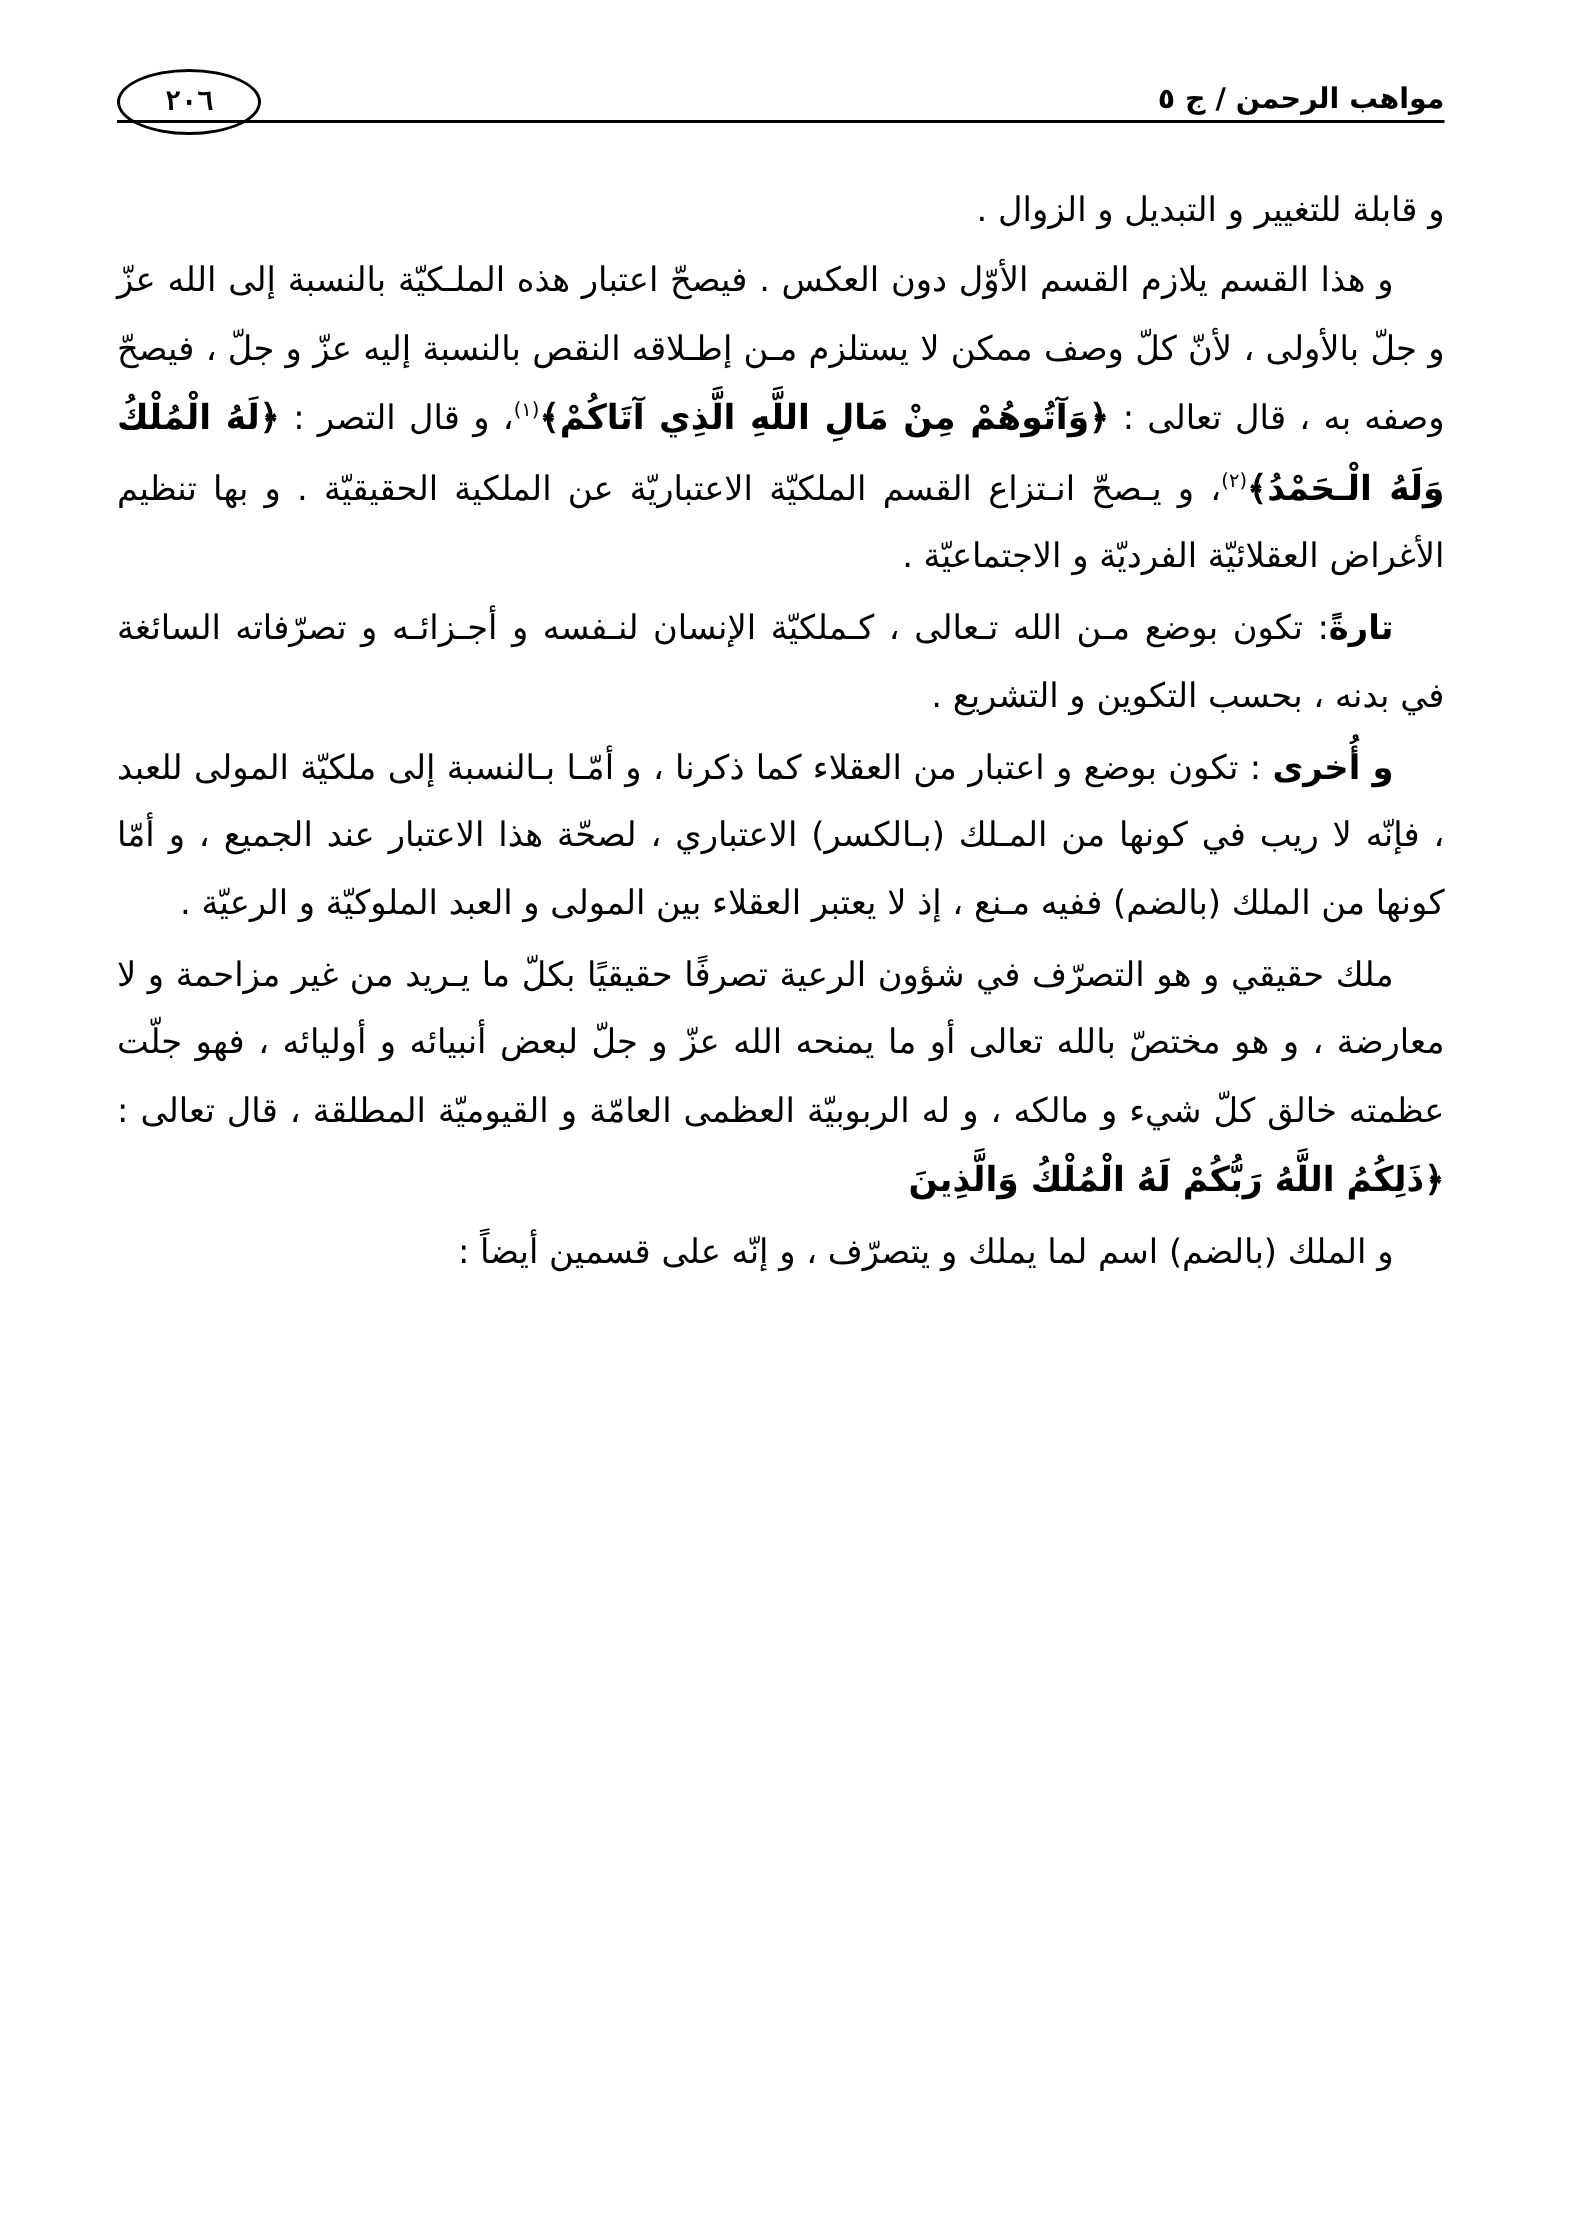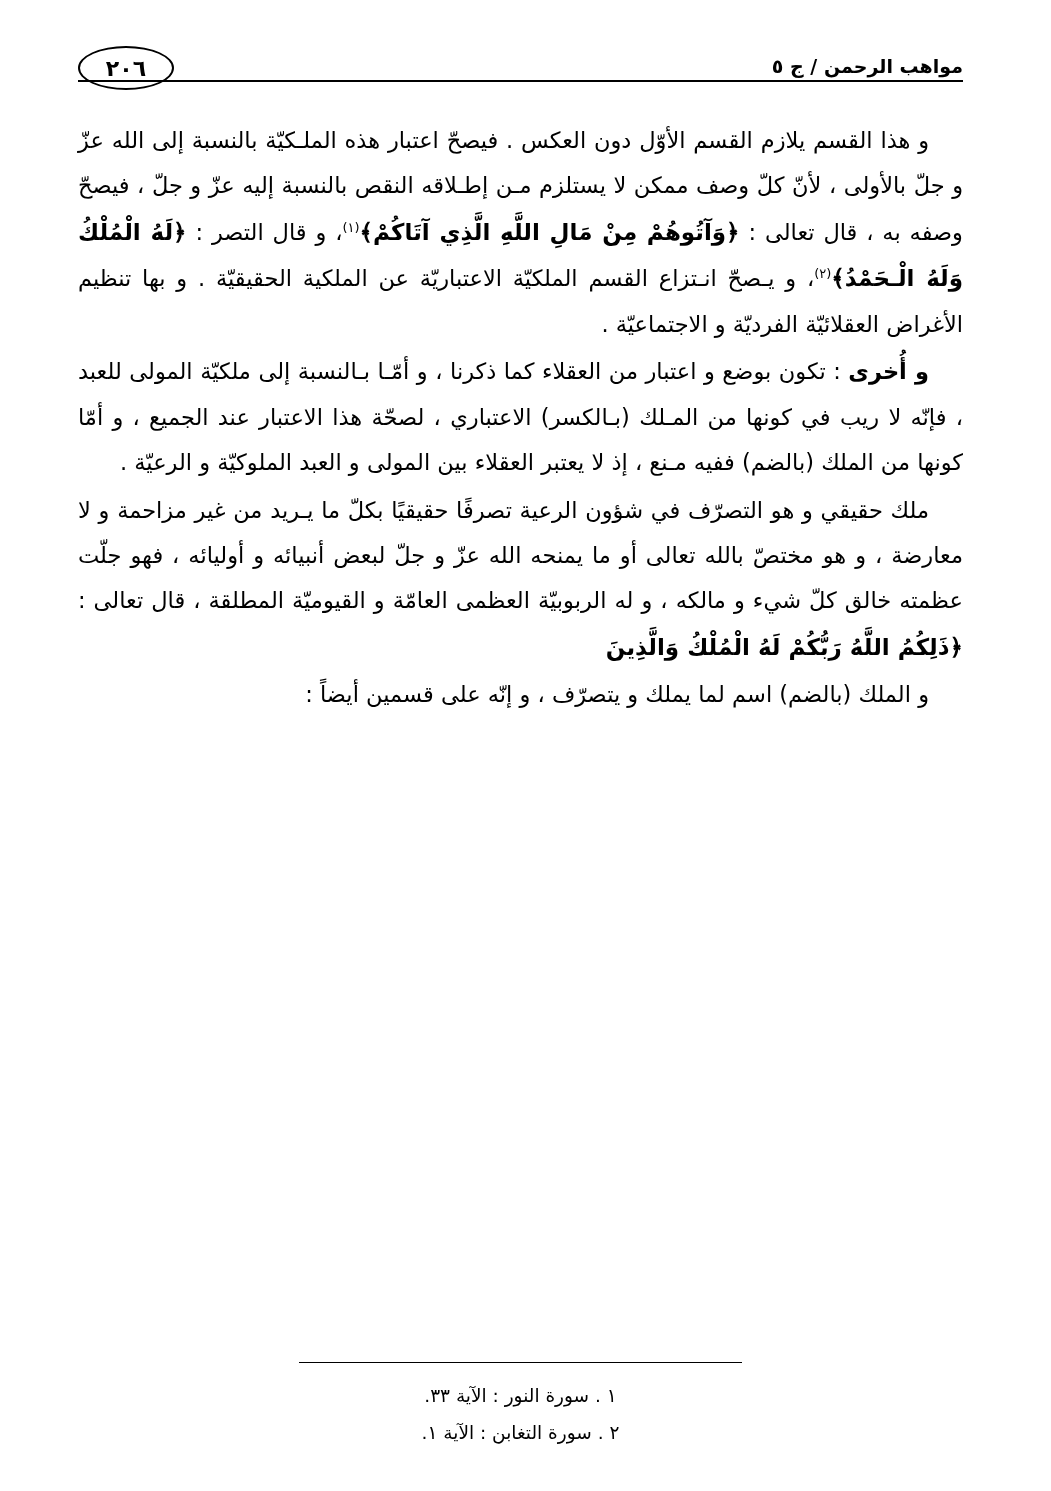--- a/index.html
+++ b/index.html
@@ -49,23 +49,24 @@
   }
   .page-number-oval {
     position: absolute;
     inset: 0;
     border: 2px solid #000;
     border-radius: 50%;
     box-sizing: border-box;
   }
   .page-number {
     position: relative;
-    font-size: 22px;
+    font-size: 18px;
     font-weight: bold;
     letter-spacing: 1px;
+    font-family: Liberation Mono, monospace;
   }
   .header-rule {
     border-bottom: 2px solid #000;
     margin-top: -14px;
     margin-bottom: 36px;
   }
 
   
   .body-text {
     direction: rtl;
@@ -128,35 +129,32 @@
     <div class="header-title">مواهب الرحمن / ج ٥</div>
     <div class="page-number-wrap">
       <div class="page-number-oval"></div>
       <div class="page-number">٢٠٦</div>
     </div>
   </div>
   <div class="header-rule"></div>
 
   <div class="body-text">
 
+    <p class="no-indent">و قابلة للتغيير و التبديل و الزوال .</p>
 
     <p><span>و هذا القسم يلازم القسم الأوّل دون العكس . فيصحّ اعتبار هذه الملـكيّة بالنسبة إلى الله عزّ و جلّ بالأولى ، لأنّ كلّ وصف ممكن لا يستلزم مـن إطـلاقه النقص بالنسبة إليه عزّ و جلّ ، فيصحّ وصفه به ، قال تعالى :</span>
       <span class="quran">﴿وَآتُوهُمْ مِنْ مَالِ اللَّهِ الَّذِي آتَاكُمْ﴾</span><sup class="fn">(١)</sup><span>، و قال التصر :</span>
       <span class="quran">﴿لَهُ الْمُلْكُ وَلَهُ الْـحَمْدُ﴾</span><sup class="fn">(٢)</sup><span>، و يـصحّ انـتزاع القسم الملكيّة الاعتباريّة عن الملكية الحقيقيّة . و بها تنظيم الأغراض العقلائيّة الفرديّة و الاجتماعيّة .</span>
     </p>
 
 
+    <p><span class="lead">تارةً</span><span>: تكون بوضع مـن الله تـعالى ، كـملكيّة الإنسان لنـفسه و أجـزائـه و تصرّفاته السائغة في بدنه ، بحسب التكوين و التشريع .</span></p>
 
     <p><span class="lead">و أُخرى</span><span> : تكون بوضع و اعتبار من العقلاء كما ذكرنا ، و أمّـا بـالنسبة إلى ملكيّة المولى للعبد ، فإنّه لا ريب في كونها من المـلك (بـالكسر) الاعتباري ، لصحّة هذا الاعتبار عند الجميع ، و أمّا كونها من الملك (بالضم) ففيه مـنع ، إذ لا يعتبر العقلاء بين المولى و العبد الملوكيّة و الرعيّة .</span></p>
 
     <p><span>ملك حقيقي و هو التصرّف في شؤون الرعية تصرفًا حقيقيًا بكلّ ما يـريد من غير مزاحمة و لا معارضة ، و هو مختصّ بالله تعالى أو ما يمنحه الله عزّ و جلّ لبعض أنبيائه و أوليائه ، فهو جلّت عظمته خالق كلّ شيء و مالكه ، و له الربوبيّة العظمى العامّة و القيوميّة المطلقة ، قال تعالى :</span> <span class="quran">﴿ذَلِكُمُ اللَّهُ رَبُّكُمْ لَهُ الْمُلْكُ وَالَّذِينَ</span></p>
 
     <p>و الملك (بالضم) اسم لما يملك و يتصرّف ، و إنّه على قسمين أيضاً :</p>
 
   </div>
 
-  <div class="footnotes">
-    <div class="footnote-rule"></div>
-    <p class="footnote"><span>١ .</span> <span>سورة النور : الآية ٣٣.</span></p>
-    <p class="footnote"><span>٢ .</span> <span>سورة التغابن : الآية ١.</span></p>
-  </div>
 
 </div>
 
 </body></html>

